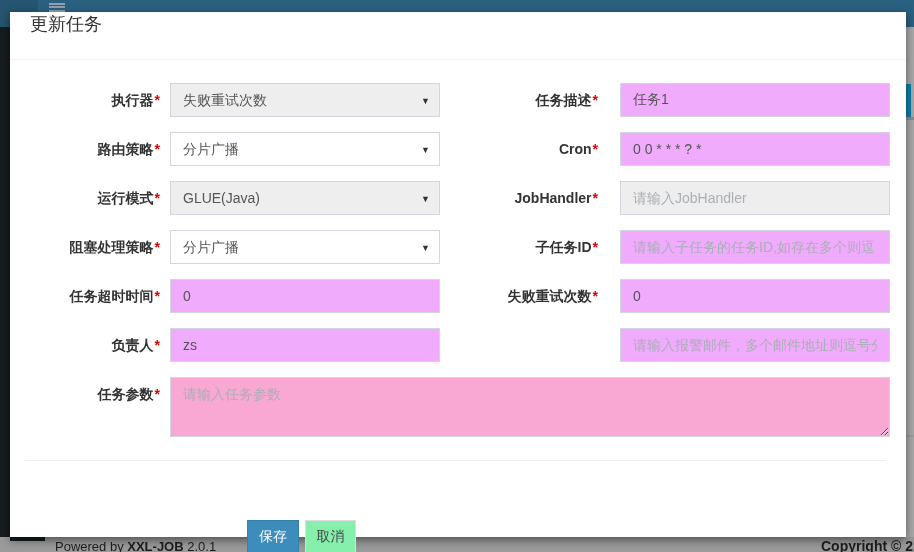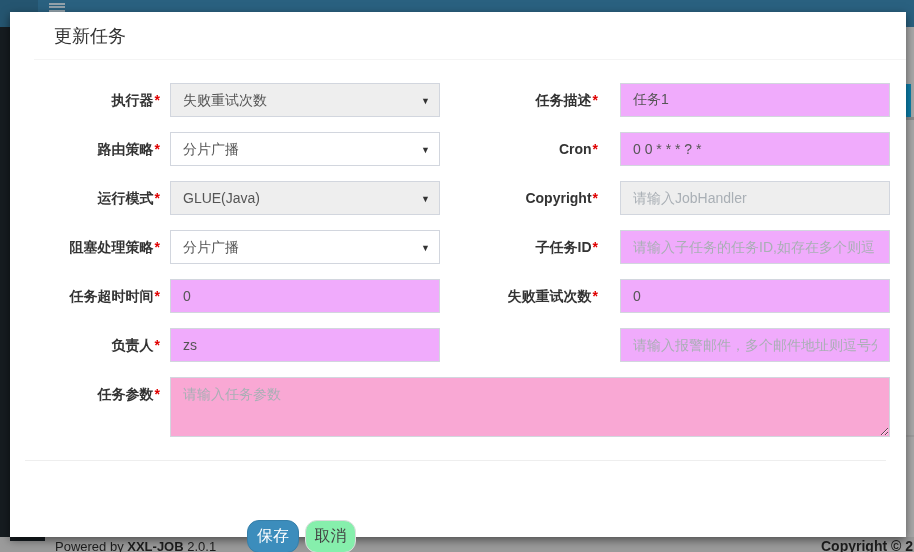--- a/index.html
+++ b/index.html
@@ -33,21 +33,21 @@
   .app-footer .copyright { position:absolute; left:821px; top:1px; font-weight:bold; font-size:14px; white-space:nowrap; }
   .app-footer b { font-weight:bold; }
 
   
   .modal {
     position:absolute; left:10px; top:12px; width:896px; height:525px;
     background:#ffffff; box-shadow:0 3px 9px rgba(0,0,0,0.5); z-index:4;
   }
   .modal-header {
     height:48px; border-bottom:1px solid #f4f4f4;
-    display:flex; align-items:center; padding-left:20px;margin-left:24px;
+    display:flex; align-items:flex-start; padding-left:20px;
   }
   .modal-title { font-size:18px; color:#333; font-weight:normal; }
   .modal-body { position:absolute; left:0; top:49px; right:0; bottom:0; }
 
   .form-row { position:absolute; height:34px; }
   .form-label {
     position:absolute; top:0; height:34px; line-height:34px;
     text-align:right; font-weight:bold; color:#333; white-space:nowrap;
   }
   .req { color:#e00000; margin-left:1px; }
@@ -69,21 +69,21 @@
   input.ctl::placeholder, textarea.ta::placeholder { color:#a9afb5; opacity:1; }
   .ta {
     position:absolute; border:1px solid #d2d6de; background:#f9a8d4; color:#555;
     font-size:14px; font-family:"Liberation Sans", sans-serif;
     padding:7px 12px; resize:vertical; line-height:1.4;
   }
 
   .form-divider { position:absolute; left:15px; width:861px; height:0; border-top:1px solid #eeeeee; }
 
   .btn {
-    position:absolute; height:33px; border-radius:12px; font-size:16px;
+    position:absolute; height:33px; border-radius:0; font-size:14px;
     font-family:"Liberation Sans", sans-serif; cursor:pointer; text-align:center;
   }
   .btn-save { left:237px; top:459px; width:52px; background:#3c8dbc; border:1px solid #367fa9; color:#ffffff; }
   .btn-cancel { left:295px; top:459px; width:51px; background:#86efac; border:1px solid #dddddd; color:#444444; }
 
   
   .r1 { top:22px; }  .r2 { top:71px; }  .r3 { top:120px; } .r4 { top:169px; }
   .r5 { top:218px; } .r6 { top:267px; } .r7 { top:316px; }
   .row-left  { left:0; width:384px; }
   .row-right { left:438px; width:442px; }
@@ -136,21 +136,21 @@
     <div class="form-row row-right r2">
       <span class="form-label"><span>Cron</span><span class="req">*</span></span>
       <input class="ctl" value="0 0 * * * ? *" style="">
     </div>
 
     <div class="form-row row-left r3">
       <span class="form-label"><span>运行模式</span><span class="req">*</span></span>
       <div class="sel disabled"><span>GLUE(Java)</span><span class="caret">▼</span></div>
     </div>
     <div class="form-row row-right r3">
-      <span class="form-label"><span>Copyright</span><span class="req">*</span></span>
+      <span class="form-label"><span>JobHandler</span><span class="req">*</span></span>
       <input class="ctl disabled" disabled="" placeholder="请输入JobHandler" style="">
     </div>
 
     <div class="form-row row-left r4">
       <span class="form-label"><span>阻塞处理策略</span><span class="req">*</span></span>
       <div class="sel"><span>分片广播</span><span class="caret">▼</span></div>
     </div>
     <div class="form-row row-right r4">
       <span class="form-label"><span>子任务ID</span><span class="req">*</span></span>
       <input class="ctl" placeholder="请输入子任务的任务ID,如存在多个则逗" style="">

